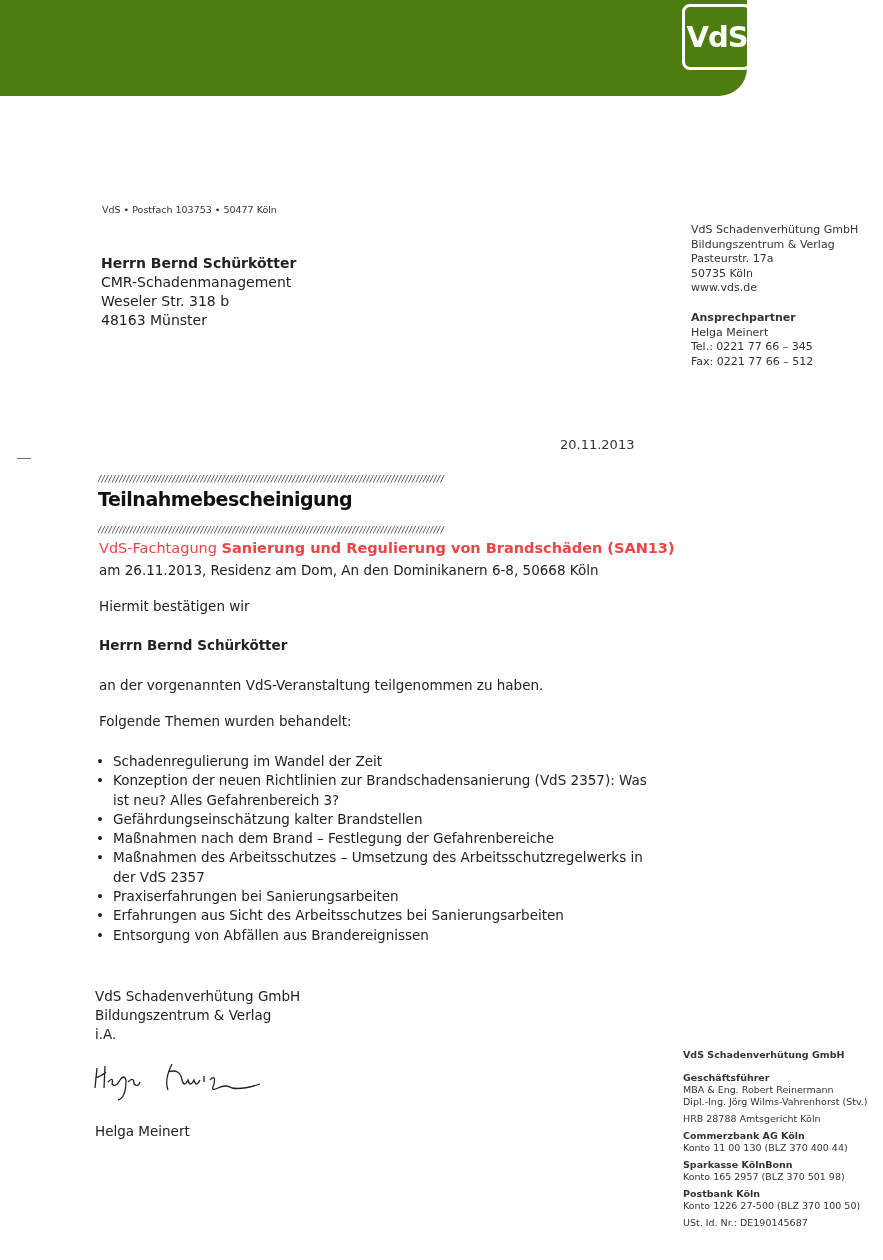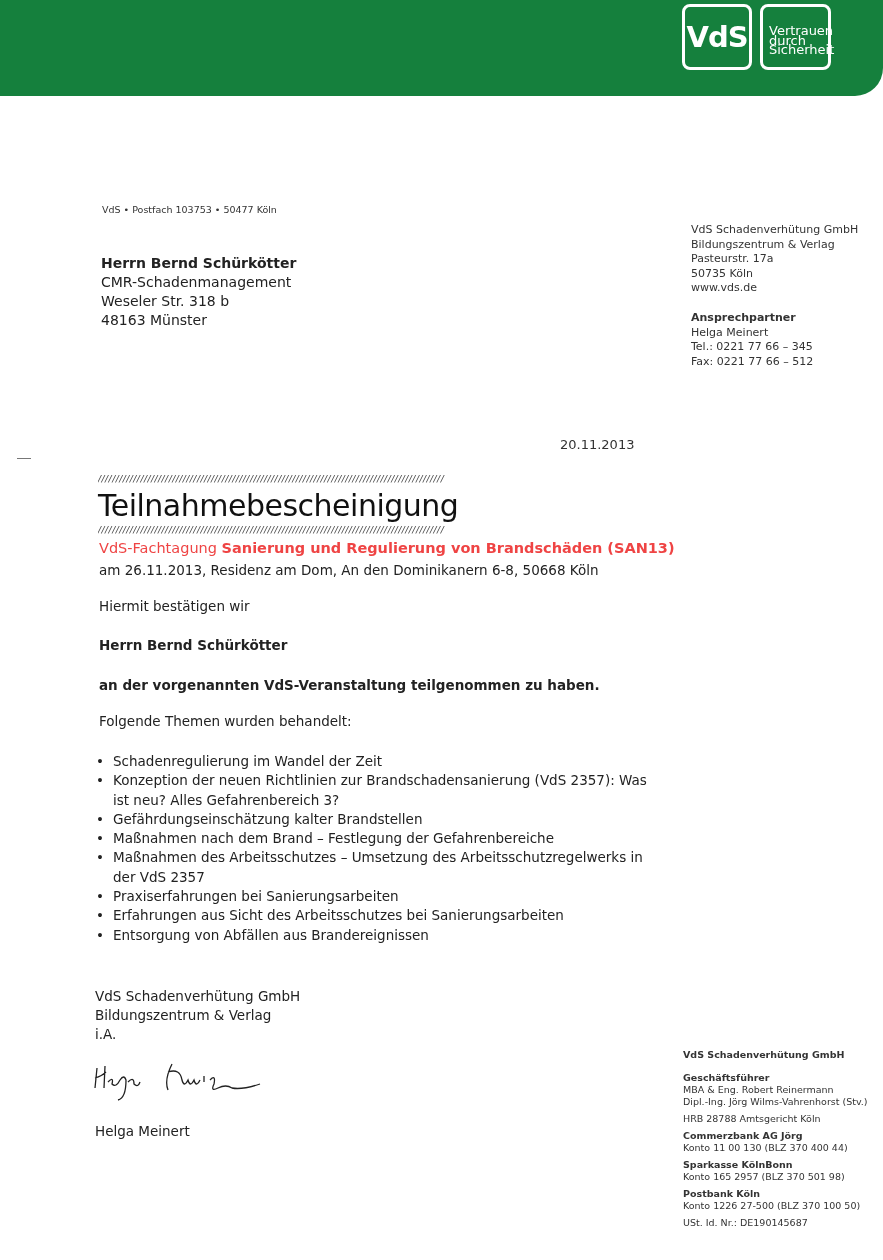--- a/index.html
+++ b/index.html
@@ -2,43 +2,43 @@
 <html><head>
 <meta charset="utf-8">
 <style>
   html, body { margin: 0; padding: 0; }
   body {
     width: 883px; height: 1260px; position: relative; overflow: hidden;
     background: #ffffff; color: #222;
     font-family: "DejaVu Sans", sans-serif;
   }
   .header-band {
-    position: absolute; left: 0; top: 0; width: 883px; height: 96px;
-    background: #15803d; border-bottom-right-radius: 28px;
+    position: absolute; left: 0; top: 0; width: 747px; height: 96px;
+    background: #4d7c0f; border-bottom-right-radius: 28px;
   }
   .logo-box {
     position: absolute; top: 4px; height: 66px; border: 3px solid #fff;
     border-radius: 8px; box-sizing: border-box;
   }
   .logo-vds { left: 682px; width: 70px; color: #fff; font-weight: bold;
     font-size: 29px; line-height: 60px; text-align: center; letter-spacing: -1px; }
   .logo-slogan { left: 760px; width: 71px; padding: 19px 0 0 6px; color: #fff;
     font-size: 13px; line-height: 9.5px; }
   .abs { position: absolute; }
   .sender-line { left: 102px; top: 204px; font-size: 9.5px; color: #333; }
   .recipient { left: 101px; top: 254px; font-size: 14px; line-height: 19px; color: #222; }
   .recipient .name { font-weight: bold; }
   .org-block { left: 691px; top: 223px; font-size: 11px; line-height: 14.5px; color: #333; }
   .contact-block { left: 691px; top: 311px; font-size: 11px; line-height: 14.5px; color: #333; }
   .bold { font-weight: bold; }
   .margin-mark { left: 17px; top: 458px; width: 14px; height: 1px; background: #777; }
   .date { left: 560px; top: 437px; width: 108px; font-size: 13px; color: #333; }
   .hatch { left: 98px; width: 570px; height: 9px; overflow: hidden; white-space: nowrap;
     font-size: 9px; line-height: 9px; color: #444; letter-spacing: 0.5px; font-style: italic; }
-  .title { left: 98px; top: 488px; font-size: 30px; font-weight: normal; color: #111; letter-spacing: -0.5px; }
+  .title { left: 98px; top: 488px; font-size: 19px; font-weight: bold; color: #111; letter-spacing: -0.5px; }
   .event-line { left: 99px; top: 540px; font-size: 14.5px; color: #ef4444; }
   .event-line .b { font-weight: bold; }
   .venue-line { left: 99px; top: 562px; font-size: 13.5px; color: #222; }
   .para { left: 99px; font-size: 13.5px; color: #222; }
   .para.bold { font-weight: bold; }
   .topics { left: 96px; top: 752px; width: 570px; margin: 0; padding: 0; list-style: none;
     font-size: 13.5px; line-height: 19.3px; color: #222; }
   .topics li { position: relative; padding-left: 17px; }
   .topics li::before { content: "\2022"; position: absolute; left: 0; top: 0; }
   .closing { left: 95px; top: 987px; font-size: 13.5px; line-height: 19px; color: #222; }
@@ -92,21 +92,21 @@
 <div class="abs title">Teilnahmebescheinigung</div>
 <div class="abs hatch" style="top:526px;">//////////////////////////////////////////////////////////////////////////////////////////////////</div>
 
 <div class="abs event-line">
   <span>VdS-Fachtagung </span><span class="b">Sanierung und Regulierung von Brandschäden (SAN13)</span>
 </div>
 <div class="abs venue-line">am 26.11.2013, Residenz am Dom, An den Dominikanern 6-8, 50668 Köln</div>
 
 <div class="abs para" style="top:598px;">Hiermit bestätigen wir</div>
 <div class="abs para bold" style="top:637px;">Herrn Bernd Schürkötter</div>
-<div class="abs para" style="top:677px;font-weight:bold;">an der vorgenannten VdS-Veranstaltung teilgenommen zu haben.</div>
+<div class="abs para" style="top:677px;">an der vorgenannten VdS-Veranstaltung teilgenommen zu haben.</div>
 <div class="abs para" style="top:713px;">Folgende Themen wurden behandelt:</div>
 
 <ul class="abs topics">
   <li>Schadenregulierung im Wandel der Zeit</li>
   <li>Konzeption der neuen Richtlinien zur Brandschadensanierung (VdS 2357): Was ist neu? Alles Gefahrenbereich 3?</li>
   <li>Gefährdungseinschätzung kalter Brandstellen</li>
   <li>Maßnahmen nach dem Brand – Festlegung der Gefahrenbereiche</li>
   <li>Maßnahmen des Arbeitsschutzes – Umsetzung des Arbeitsschutzregelwerks in der VdS 2357</li>
   <li>Praxiserfahrungen bei Sanierungsarbeiten</li>
   <li>Erfahrungen aus Sicht des Arbeitsschutzes bei Sanierungsarbeiten</li>
@@ -128,21 +128,21 @@
 
 <div class="abs footer">
   <div class="grp bold">VdS Schadenverhütung GmbH</div>
   <div class="grp">
     <div class="bold">Geschäftsführer</div>
     <div>MBA &amp; Eng. Robert Reinermann</div>
     <div>Dipl.-Ing. Jörg Wilms-Vahrenhorst (Stv.)</div>
   </div>
   <div class="grp">HRB 28788 Amtsgericht Köln</div>
   <div class="grp">
-    <div class="bold">Commerzbank AG Jörg</div>
+    <div class="bold">Commerzbank AG Köln</div>
     <div>Konto 11 00 130 (BLZ 370 400 44)</div>
   </div>
   <div class="grp">
     <div class="bold">Sparkasse KölnBonn</div>
     <div>Konto 165 2957 (BLZ 370 501 98)</div>
   </div>
   <div class="grp">
     <div class="bold">Postbank Köln</div>
     <div>Konto 1226 27-500 (BLZ 370 100 50)</div>
   </div>

